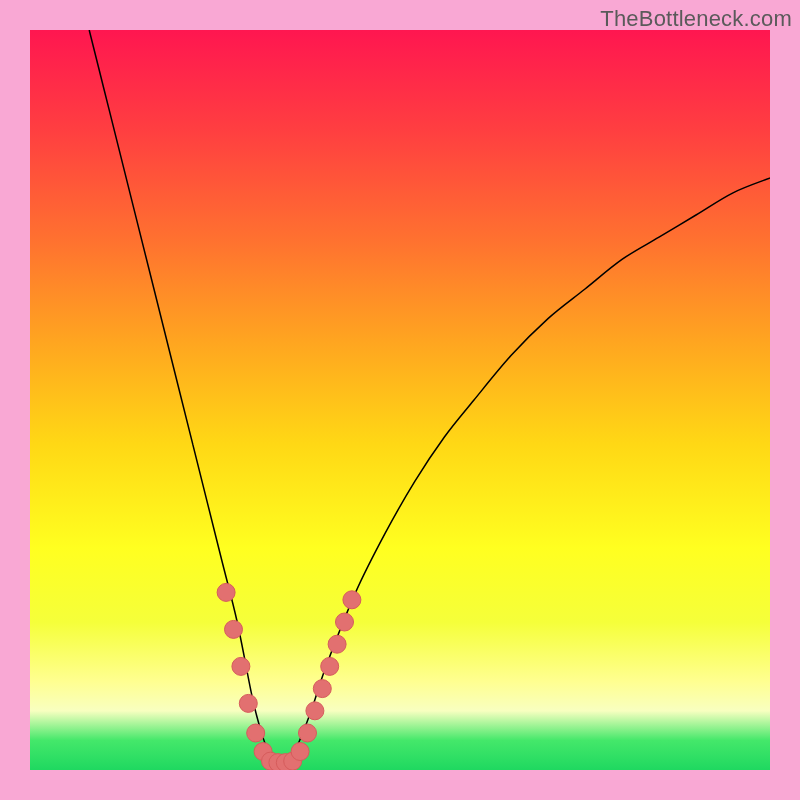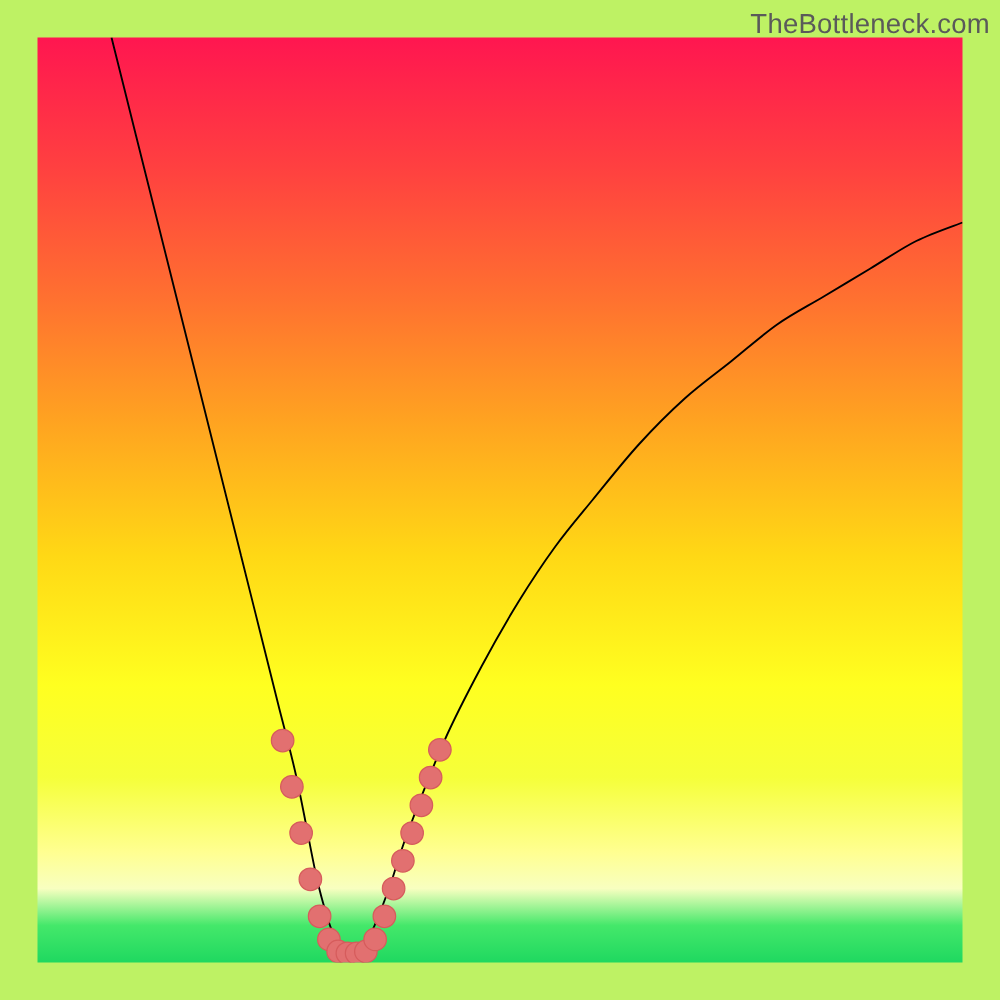--- a/index.html
+++ b/index.html
@@ -1,21 +1,21 @@
 <!DOCTYPE html>
 <html><head>
 <meta charset="utf-8">
 <style>
   * { margin: 0; padding: 0; box-sizing: border-box; }
   html, body { width: 800px; height: 800px; overflow: hidden; background: #000; }
   .stage {
     position: relative;
     width: 800px;
     height: 800px;
-    background: #bef264;
+    background: #f9a8d4;
   }
   .plot-area {
     position: absolute;
     left: 30px;
     top: 30px;
     width: 740px;
     height: 740px;
     background: linear-gradient(to bottom,
       #ff1650 0%,
       #ff4040 14%,

